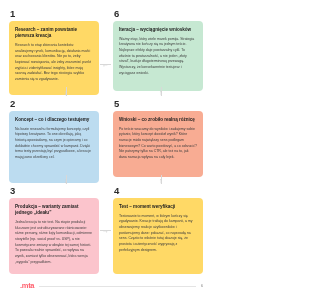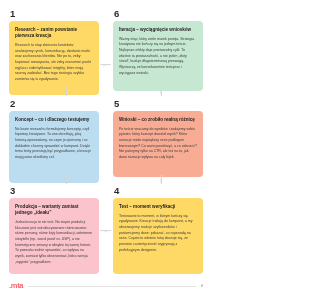--- a/index.html
+++ b/index.html
@@ -98,21 +98,21 @@
   }
   .vl-1 { left: 57px; top: 78px; height: 9px; }
   .vl-2 { left: 57px; top: 166px; height: 9px; }
   .vl-3 { left: 152px; top: 166px; height: 9px; }
   .vl-4 { left: 152px; top: 78px; height: 9px; }
   .hl-1 { left: 91px; top: 221px; width: 11px; }
   .hl-2 { left: 91px; top: 55px; width: 11px; }
 
   .footer {
     position: absolute;
-    left: 9px;
+    left: 20px;
     right: 9px;
     bottom: 8px;
     height: 12px;
     display: flex;
     align-items: center;
     gap: 5px;
   }
   .logo {
     font-size: 7.5px;
     font-weight: bold;

